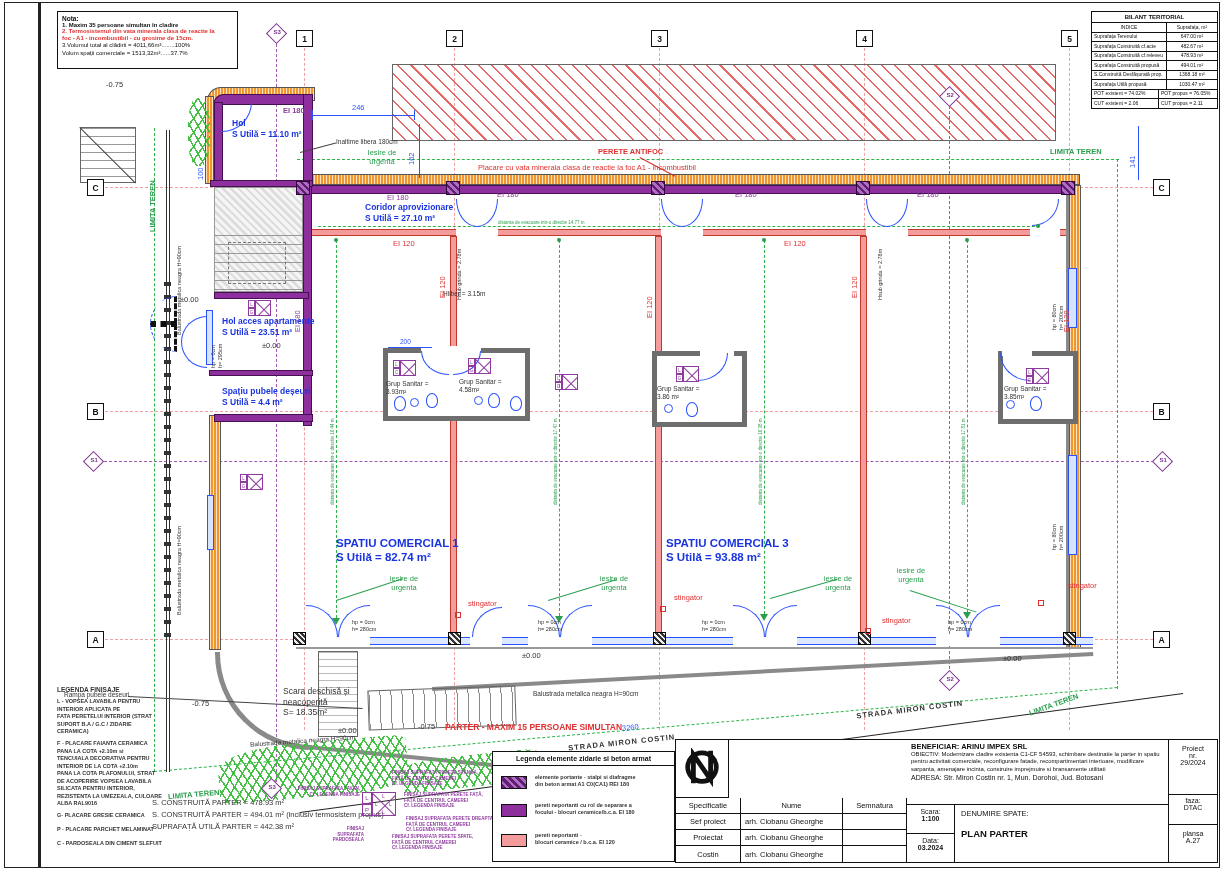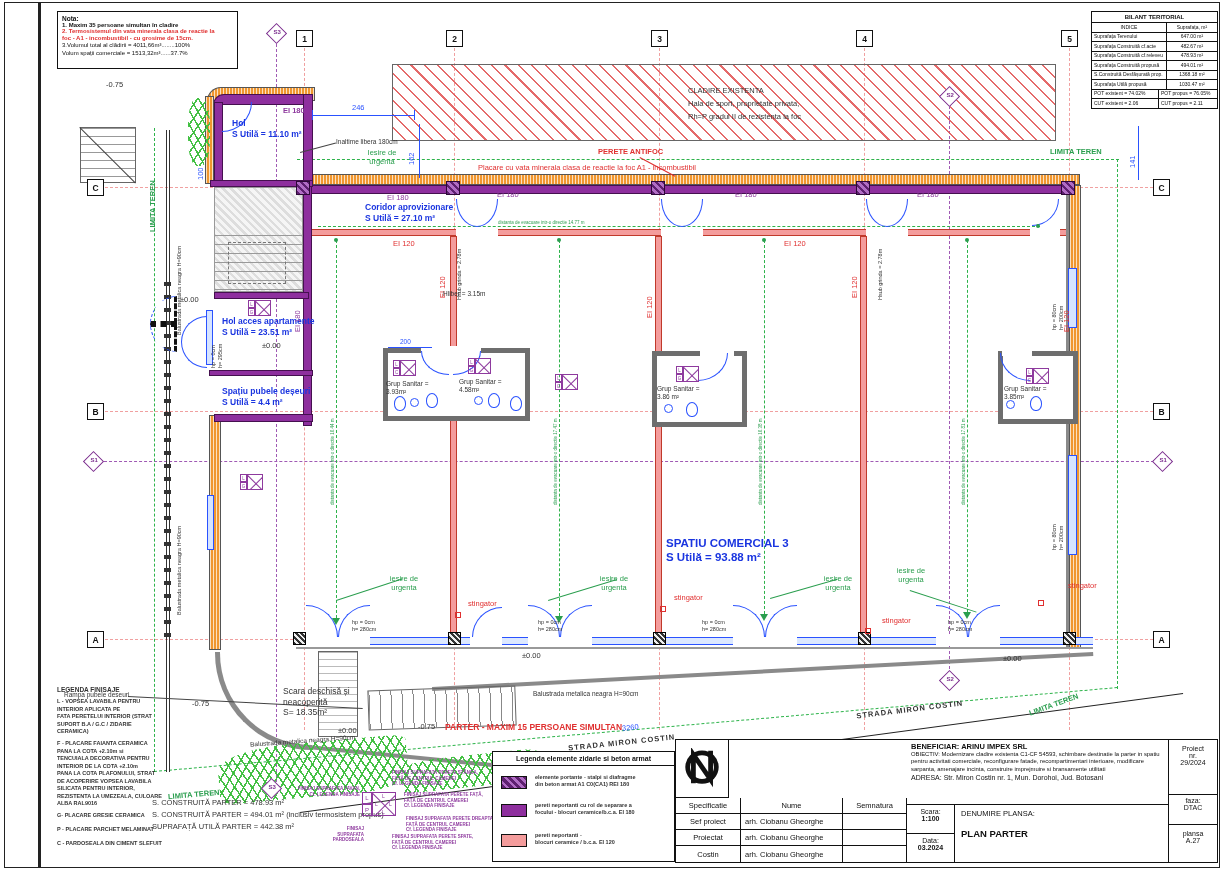--- a/index.html
+++ b/index.html
@@ -78,23 +78,20 @@
   <div class="pv" style="left:276px;top:44px;height:738px"></div>
   <div class="pv" style="left:949px;top:106px;height:568px"></div>
   <div class="ph" style="left:104px;top:461px;width:1050px"></div>
 
   <div class="ltv" style="left:154px;top:128px;height:644px"></div>
   <div class="lth" style="left:297px;top:159px;width:822px"></div>
   <div class="ltv" style="left:1117px;top:159px;height:530px"></div>
   <div class="lth" style="left:154px;top:771px;width:967px;transform:rotate(-4.98deg)"></div>
 
   <div class="hatchred" style="left:392px;top:64px;width:664px;height:77px"></div>
-  <div class="t f7 gy" style="left:688px;top:84px;width:210px;line-height:13px">CLADIRE EXISTENTA
-Hala de sport,  proprietate privata,
-Rh=P  gradul II de rezistenta la foc</div>
 
   <div class="ins" style="left:310px;top:174px;width:770px;height:11px"></div>
   <div class="purw" style="left:310px;top:185px;width:770px;height:9px"></div>
 
   <div class="ins" style="left:207px;top:87px;width:108px;height:14px;border-top-left-radius:46px"></div>
   <div class="purw" style="left:213px;top:94px;width:100px;height:11px;border-top-left-radius:40px"></div>
   <div class="ins" style="left:205px;top:96px;width:9px;height:88px"></div>
   <div class="purw" style="left:214px;top:102px;width:9px;height:80px"></div>
   <div class="purw" style="left:303px;top:94px;width:10px;height:92px"></div>
 
@@ -283,20 +280,22 @@
 urgenta</div>
 
   <div class="t f7 red" style="left:468px;top:599px">stingator</div>
   <div class="t f7 red" style="left:674px;top:593px">stingator</div>
   <div class="t f7 red" style="left:882px;top:616px">stingator</div>
   <div class="t f7 red" style="left:1068px;top:581px">stingator</div>
 
   <div class="t f6 gy" style="left:336px;top:138px">Inaltime libera 180cm</div>
   <div class="kl" style="left:300px;top:152px;width:37px;transform:rotate(-15deg)"></div>
 
+  <div class="t f11 b blue" style="left:336px;top:536px;width:170px">SPATIU COMERCIAL 1
+S Utilă = 82.74 m²</div>
   <div class="t f11 b blue" style="left:666px;top:536px;width:170px">SPATIU COMERCIAL 3
 S Utilă = 93.88 m²</div>
 
   <div class="t f6 gy" style="left:386px;top:380px">Grup Sanitar =
 3.93m²</div>
   <div class="t f6 gy" style="left:459px;top:378px">Grup Sanitar =
 4.58m²</div>
   <div class="t f6 gy" style="left:657px;top:385px">Grup Sanitar =
 3.86 m²</div>
   <div class="t f6 gy" style="left:1004px;top:385px">Grup Sanitar =
@@ -604,21 +603,21 @@
   </div>
   <div class="tb noT noL" style="left:907px;top:805px;width:48px;height:29px;text-align:center;font-size:7px;padding-top:3px">
     <div>Scara:</div>
       <div class="b">1:100</div>
   </div>
   <div class="tb noT noL" style="left:907px;top:834px;width:48px;height:29px;text-align:center;font-size:7px;padding-top:3px">
     <div>Data:</div>
       <div class="b">03.2024</div>
   </div>
   <div class="tb noT noL" style="left:955px;top:805px;width:214px;height:58px;padding:4px 6px">
-    <div style="font-size:7.5px">DENUMIRE PLANSA:</div>
+    <div style="font-size:7.5px">DENUMIRE SPATE:</div>
     <div class="b" style="font-size:9.5px;margin-top:10px">PLAN PARTER</div>
   </div>
   <div class="tb noL" style="left:1169px;top:739px;width:49px;height:56px;font-size:7px;text-align:center;white-space:pre-line;padding-top:5px"><span>Proiect
 nr.
 29/2024</span></div>
   <div class="tb noL noT" style="left:1169px;top:795px;width:49px;height:30px;font-size:7px;text-align:center;white-space:pre-line;padding-top:2px"><span>faza:
 DTAC</span></div>
   <div class="tb noL noT" style="left:1169px;top:825px;width:49px;height:38px;font-size:7px;text-align:center;white-space:pre-line;padding-top:5px"><span>plansa
 A.27</span></div>
 

